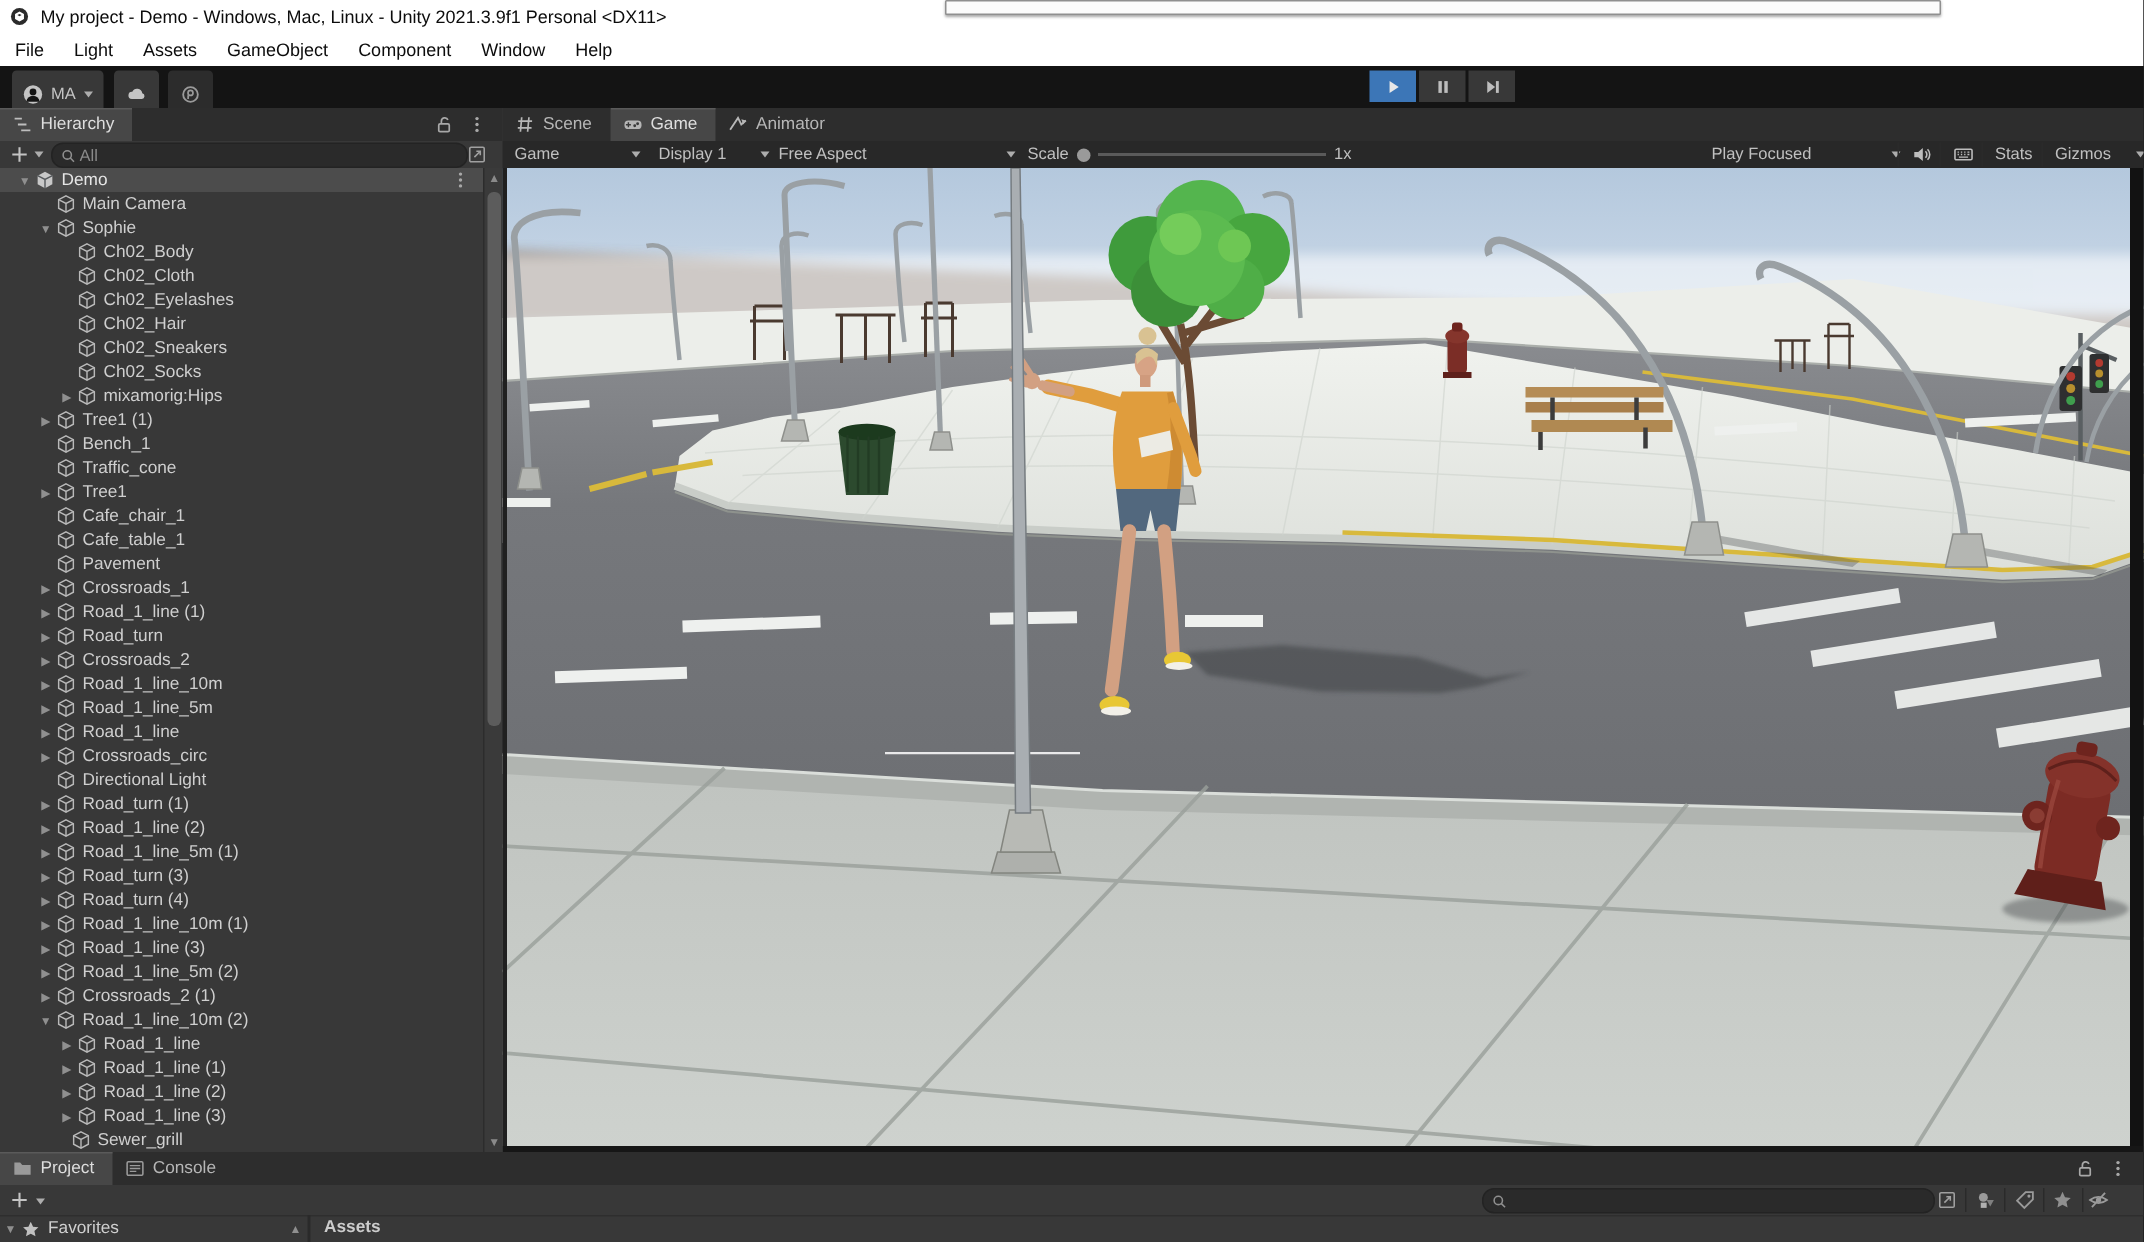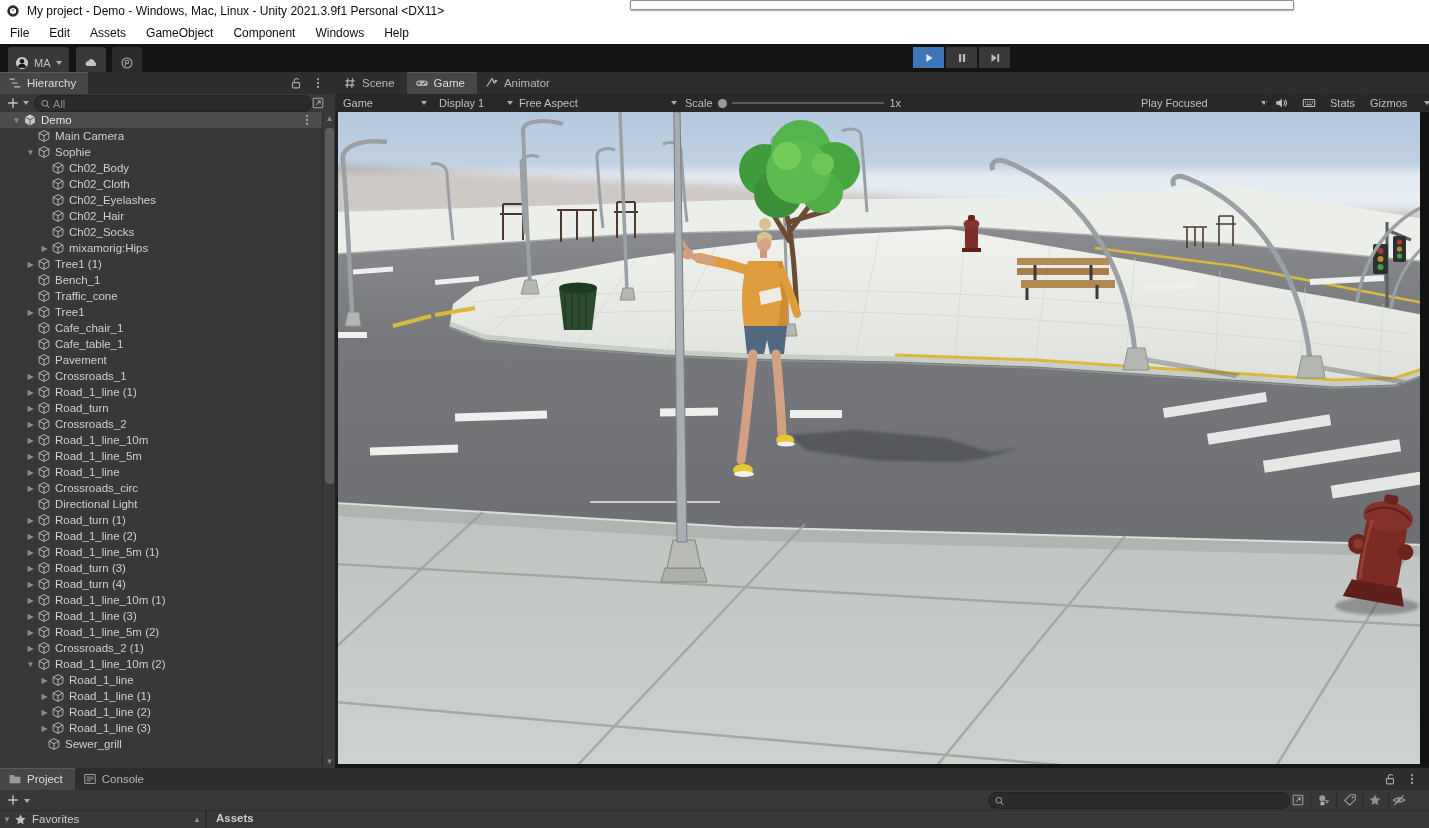--- a/index.html
+++ b/index.html
@@ -73,25 +73,25 @@
         <circle cx="8" cy="8" r="6.5" fill="#2b2b2b"></circle>
         <path d="M8 4.2 L11.4 6.1 V9.9 L8 11.8 L4.6 9.9 V6.1 Z M8 6 L6.4 6.9 L8 7.8 L9.6 6.9 Z" fill="#fff"></path>
       </svg>
   </span>
   <span class="t-txt">My project - Demo - Windows, Mac, Linux - Unity 2021.3.9f1 Personal &lt;DX11&gt;</span>
 </div>
 <div id="win-artifact" class="abs"></div>
 
 <div id="menubar" class="abs">
     <div class="menu-item">File</div>
-    <div class="menu-item">Edit</div>
+    <div class="menu-item">Light</div>
     <div class="menu-item">Assets</div>
     <div class="menu-item">GameObject</div>
     <div class="menu-item">Component</div>
-    <div class="menu-item">Windows</div>
+    <div class="menu-item">Window</div>
     <div class="menu-item">Help</div>
   </div>
 
 <div id="apptoolbar" class="abs">
   <div class="tbtn" style="left:8px">
     <span class="icon">
         <svg viewBox="0 0 16 16">
           <circle cx="8" cy="8" r="7" fill="#c4c4c4"></circle>
           <circle cx="8" cy="6" r="2.6" fill="#141414"></circle>
           <path d="M3 13.5 a5 4.6 0 0 1 10 0 Z" fill="#141414"></path>
@@ -258,20 +258,30 @@
       </div>
       <div class="h-row" style="padding-left: 38px;">
         <span class="twisty"></span>
         <span class="icon">
           <svg viewBox="0 0 16 16">
             <path d="M8 1.8 L13.6 4.7 V11.2 L8 14.2 L2.4 11.2 V4.7 Z" fill="none" stroke="#b9b9b9" stroke-width="1.1"></path>
             <path d="M2.4 4.7 L8 7.6 L13.6 4.7 M8 7.6 V14.2" fill="none" stroke="#b9b9b9" stroke-width="1.1"></path>
           </svg>
         </span>
         <span>Ch02_Hair</span>
+      </div>
+      <div class="h-row" style="padding-left: 38px;">
+        <span class="twisty"></span>
+        <span class="icon">
+          <svg viewBox="0 0 16 16">
+            <path d="M8 1.8 L13.6 4.7 V11.2 L8 14.2 L2.4 11.2 V4.7 Z" fill="none" stroke="#b9b9b9" stroke-width="1.1"></path>
+            <path d="M2.4 4.7 L8 7.6 L13.6 4.7 M8 7.6 V14.2" fill="none" stroke="#b9b9b9" stroke-width="1.1"></path>
+          </svg>
+        </span>
+        <span>Ch02_Sneakers</span>
       </div>
       <div class="h-row" style="padding-left: 38px;">
         <span class="twisty"></span>
         <span class="icon">
           <svg viewBox="0 0 16 16">
             <path d="M8 1.8 L13.6 4.7 V11.2 L8 14.2 L2.4 11.2 V4.7 Z" fill="none" stroke="#b9b9b9" stroke-width="1.1"></path>
             <path d="M2.4 4.7 L8 7.6 L13.6 4.7 M8 7.6 V14.2" fill="none" stroke="#b9b9b9" stroke-width="1.1"></path>
           </svg>
         </span>
         <span>Ch02_Socks</span>

